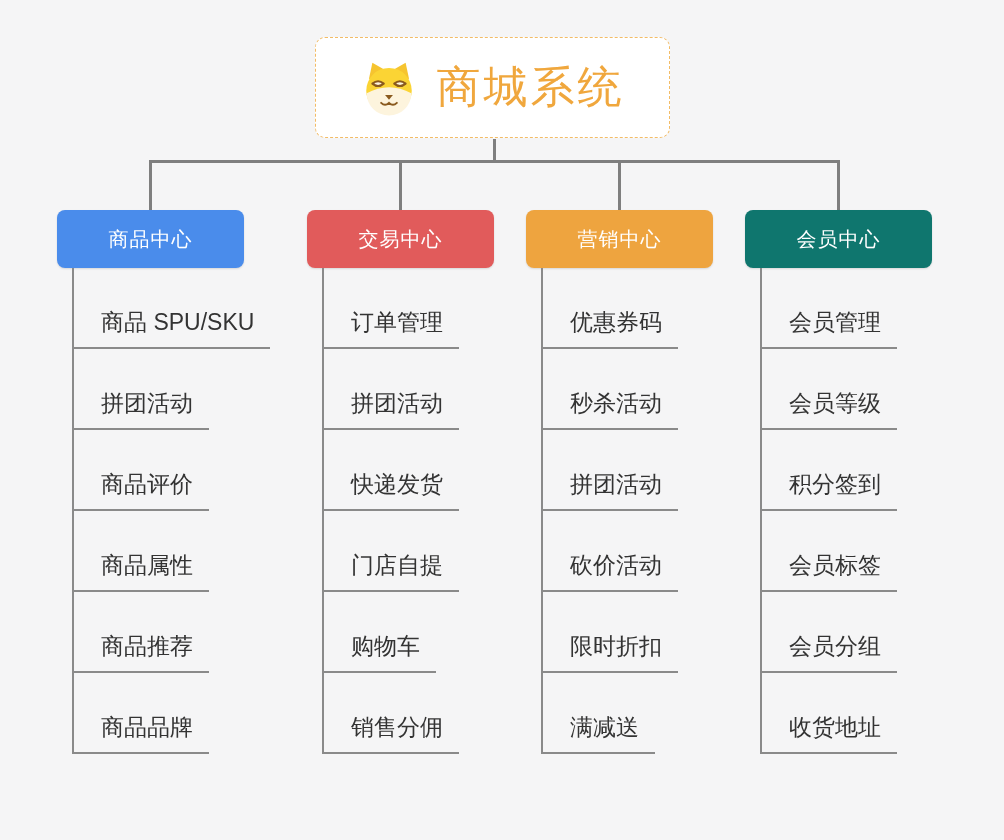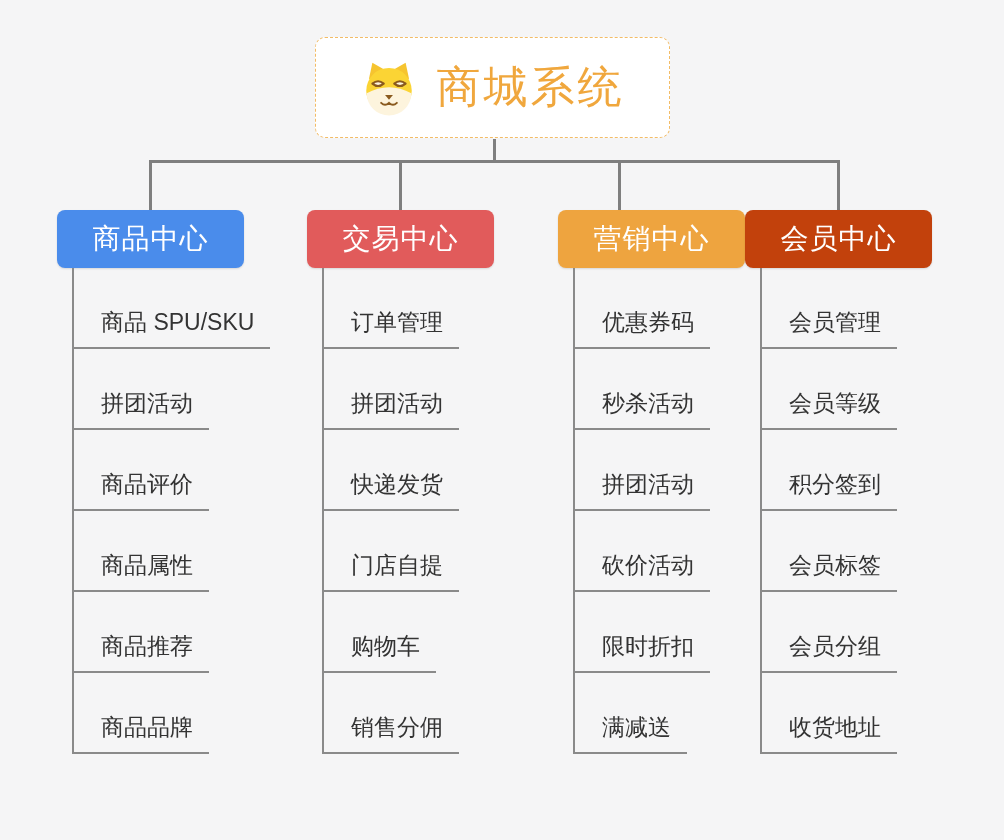--- a/index.html
+++ b/index.html
@@ -39,28 +39,28 @@
   .drop        { top: 161px; width: 3px; height: 49px; }
   .drop.d1 { left: 149px; }
   .drop.d2 { left: 399px; }
   .drop.d3 { left: 618px; }
   .drop.d4 { left: 837px; }
 
   
   .column { position: absolute; top: 210px; }
   .column:nth-child(1) { left: 57px; }
   .column:nth-child(2) { left: 307px; }
-  .column:nth-child(3) { left: 558px; }
+  .column:nth-child(3) { left: 526px; }
   .column:nth-child(4) { left: 745px; }
 
   .branch-box {
     width: 187px; height: 58px;
     border-radius: 8px;
     color: #ffffff;
-    font-size: 28px;
+    font-size: 20px;
     letter-spacing: 1px;
     display: flex; align-items: center; justify-content: center;
     box-sizing: border-box;
     box-shadow: 0 1px 2px rgba(0,0,0,0.12);
   }
 
   .items {
     position: relative;
     margin-left: 15px;   
   }
@@ -186,21 +186,21 @@
           <div class="item">
             <span class="item-label">限时折扣</span>
           </div>
           <div class="item">
             <span class="item-label">满减送</span>
           </div>
         </div>
   </div>
 
   <div class="column">
-    <div class="branch-box" style="background: #c2410c; font-family: Liberation Mono, monospace;">会员中心</div>
+    <div class="branch-box" style="background: #0f766e; font-family: Liberation Mono, monospace;">会员中心</div>
     <div class="items">
       <div class="spine"></div>
     <div class="item">
             <span class="item-label">会员管理</span>
           </div>
           <div class="item">
             <span class="item-label">会员等级</span>
           </div>
           <div class="item">
             <span class="item-label">积分签到</span>

